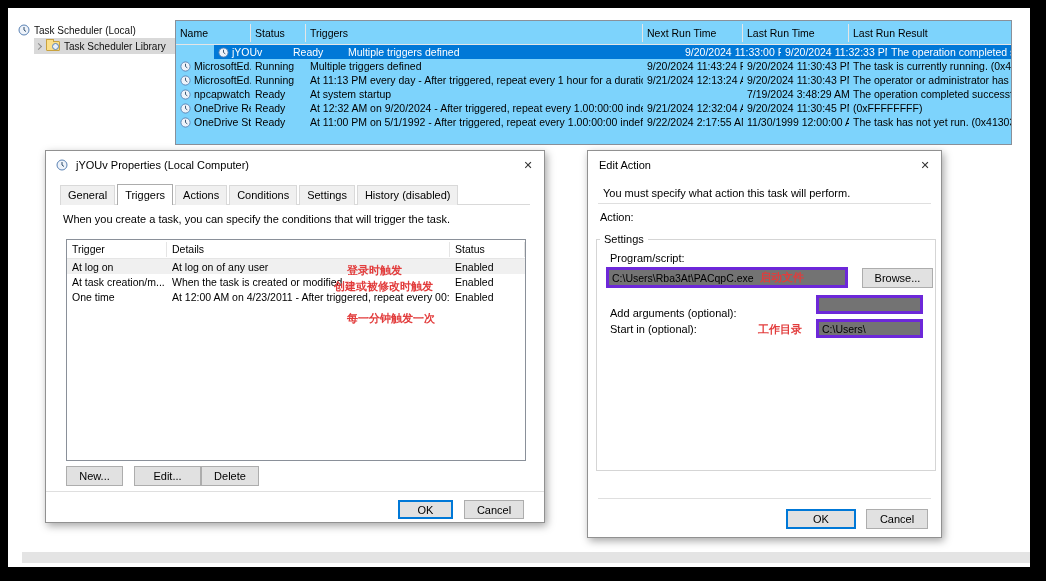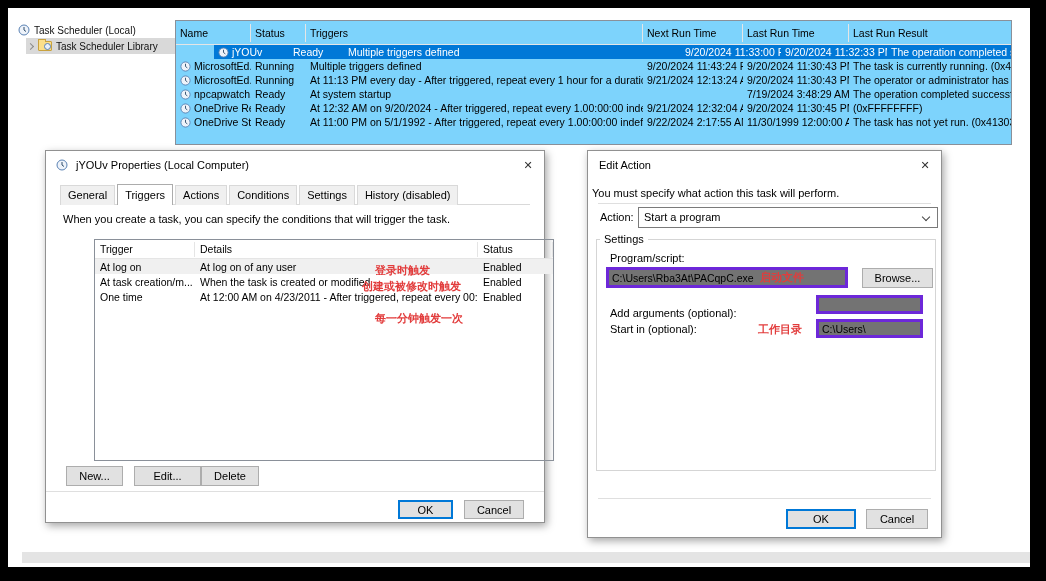--- a/index.html
+++ b/index.html
@@ -4,21 +4,21 @@
 <style>
   * { margin:0; padding:0; box-sizing:border-box; }
   html,body { width:1046px; height:581px; }
   body { background:#000; font-family:"Liberation Sans", sans-serif; position:relative; overflow:hidden; }
   .screen { position:absolute; left:8px; top:8px; width:1022px; height:559px; background:#fff; }
   .shadow-strip { position:absolute; left:14px; right:0; bottom:4px; height:11px; background:#e4e4e4; }
 
   
   .tree { position:absolute; left:10px; top:14px; width:160px; font-size:10px; color:#111; }
   .tree-item { display:flex; align-items:center; height:16px; cursor:default; }
-  .tree-item.lib { margin-left:8px; background:#d9d9d9; width:152px; }
+  .tree-item.lib { margin-left:16px; background:#d9d9d9; width:152px; }
   .chev { width:5px; height:5px; border-right:1px solid #8a8a8a; border-top:1px solid #8a8a8a; transform:rotate(45deg); margin:0 5px 0 2px; flex:none; }
   .clock-icon { width:12px; height:12px; display:inline-block; margin-right:4px; flex:none; }
   .clock-icon svg { display:block; }
   .folder-icon { width:14px; height:10px; background:#fbdf8a; border:1px solid #c9a23e; border-radius:1px; position:relative; margin-right:4px; flex:none; }
   .folder-icon::before { content:""; position:absolute; left:-1px; top:-3px; width:6px; height:2px; background:#fbdf8a; border:1px solid #c9a23e; border-bottom:none; }
   .folder-icon::after { content:""; position:absolute; right:0; bottom:0; width:5px; height:5px; border-radius:50%; background:#e8f0fb; border:1px solid #5a82b4; }
 
   
   .tasklist { position:absolute; left:167px; top:12px; width:837px; height:125px; border:1px solid #8a9099; background:#7dd3fc; font-size:10.5px; overflow:hidden; }
   .lheader { display:flex; height:24px; align-items:center; border-bottom:1px solid #e5e5e5; color:#000; }
@@ -41,37 +41,37 @@
   .titlebar { position:absolute; left:0; top:0; right:0; height:28px; display:flex; align-items:center; padding-left:10px; }
   .titlebar .title { margin-left:4px; }
   .closex { position:absolute; right:0; top:0; width:32px; height:28px; text-align:center; line-height:28px; font-size:11px; color:#333; cursor:default; }
 
   .tabs { position:absolute; left:14px; top:33px; right:14px; height:21px; border-bottom:1px solid #d9d9d9; display:flex; align-items:flex-end; }
   .tab { padding:3px 7px 3px 7px; border:1px solid #d9d9d9; border-bottom:none; background:#f0f0f0; margin-right:2px; position:relative; top:1px; line-height:13px; }
   .tab.active { background:#fff; border-color:#acacac; top:1px; padding-top:4px; z-index:2; }
 
   .desc { position:absolute; left:17px; top:62px; right:14px; }
 
-  .ttable { position:absolute; left:20px; top:88px; width:460px; height:222px; border:1px solid #8a9099; font-size:10.5px; overflow:hidden;margin-left:28px; }
+  .ttable { position:absolute; left:20px; top:88px; width:460px; height:222px; border:1px solid #8a9099; font-size:10.5px; overflow:hidden; }
   .trow { display:flex; height:15px; align-items:center; white-space:nowrap; }
   .thead { height:19px; border-bottom:1px solid #e5e5e5; }
   .thead .tc { border-right:1px solid #e5e5e5; height:15px; line-height:15px; }
   .trow.sel { background:#f0f0f0; }
   .tc { padding:0 5px; overflow:hidden; flex:none; }
   .tc-trigger { width:100px; }
   .tc-details { width:283px; }
   .tc-status  { width:75px; }
   .ann { position:absolute; color:#e23c3c; font-size:11px; font-weight:bold; white-space:nowrap; pointer-events:none; }
 
   .btn { position:absolute; height:20px; background:#e1e1e1; border:1px solid #adadad; font-size:11px; font-family:"Liberation Sans",sans-serif; text-align:center; line-height:18px; cursor:default; }
   .btn.default { border:1px solid #0078d7; box-shadow:inset 0 0 0 1px #0078d7; background:#e5f1fb00; background:#e1e1e1; }
   .hsep { position:absolute; height:1px; background:#dfdfdf; }
 
   
-  .ea-desc { position:absolute; left:4px; top:36px; right:12px; }
+  .ea-desc { position:absolute; left:15px; top:36px; right:12px; }
   .combo { position:absolute; left:50px; top:56px; width:300px; height:21px; border:1px solid #7a7a7a; background:#fff; line-height:19px; padding-left:5px; }
   .combo .cchev { position:absolute; right:8px; top:6px; width:6px; height:6px; border-right:1px solid #444; border-bottom:1px solid #444; transform:rotate(45deg); }
   .group { position:absolute; left:8px; top:88px; width:340px; height:232px; border:1px solid #d5d5d5; }
   .group-label { position:absolute; left:12px; top:82px; background:#fff; padding:0 4px; }
   .flabel { position:absolute; white-space:nowrap; }
   .tinput { position:absolute; border:3px solid #6d28d9; background:#737373; }
   .tinput input { width:100%; height:100%; border:none; outline:none; font-family:"Liberation Sans",sans-serif; font-size:10.5px; padding:0 3px; background:transparent; }
 </style>
 </head>
 <body>
@@ -270,24 +270,20 @@
   <div class="dlg edit">
     <div class="titlebar" style="padding-left:11px;">
       <span class="title" style="margin-left:0;">Edit Action</span>
       <span class="closex">✕</span>
     </div>
 
     <div class="ea-desc">You must specify what action this task will perform.</div>
     <div class="hsep" style="left:10px; right:10px; top:52px;"></div>
 
     <span class="flabel" style="left:12px; top:60px;">Action:</span>
-    <div class="combo">
-      <span>Start a program</span>
-      <span class="cchev"></span>
-    </div>
 
     <div class="group"></div>
     <span class="flabel group-label">Settings</span>
 
     <span class="flabel" style="left:22px; top:101px;">Program/script:</span>
     <div class="tinput" style="left:18px; top:116px; width:242px; height:21px;">
       <input type="text" value="C:\Users\Rba3At\PACqpC.exe" style="">
     </div>
     <span class="ann" style="left:172px; top:119px;">启动文件</span>
     <button class="btn" style="left:274px; top:117px; width:71px;">Browse...</button>

